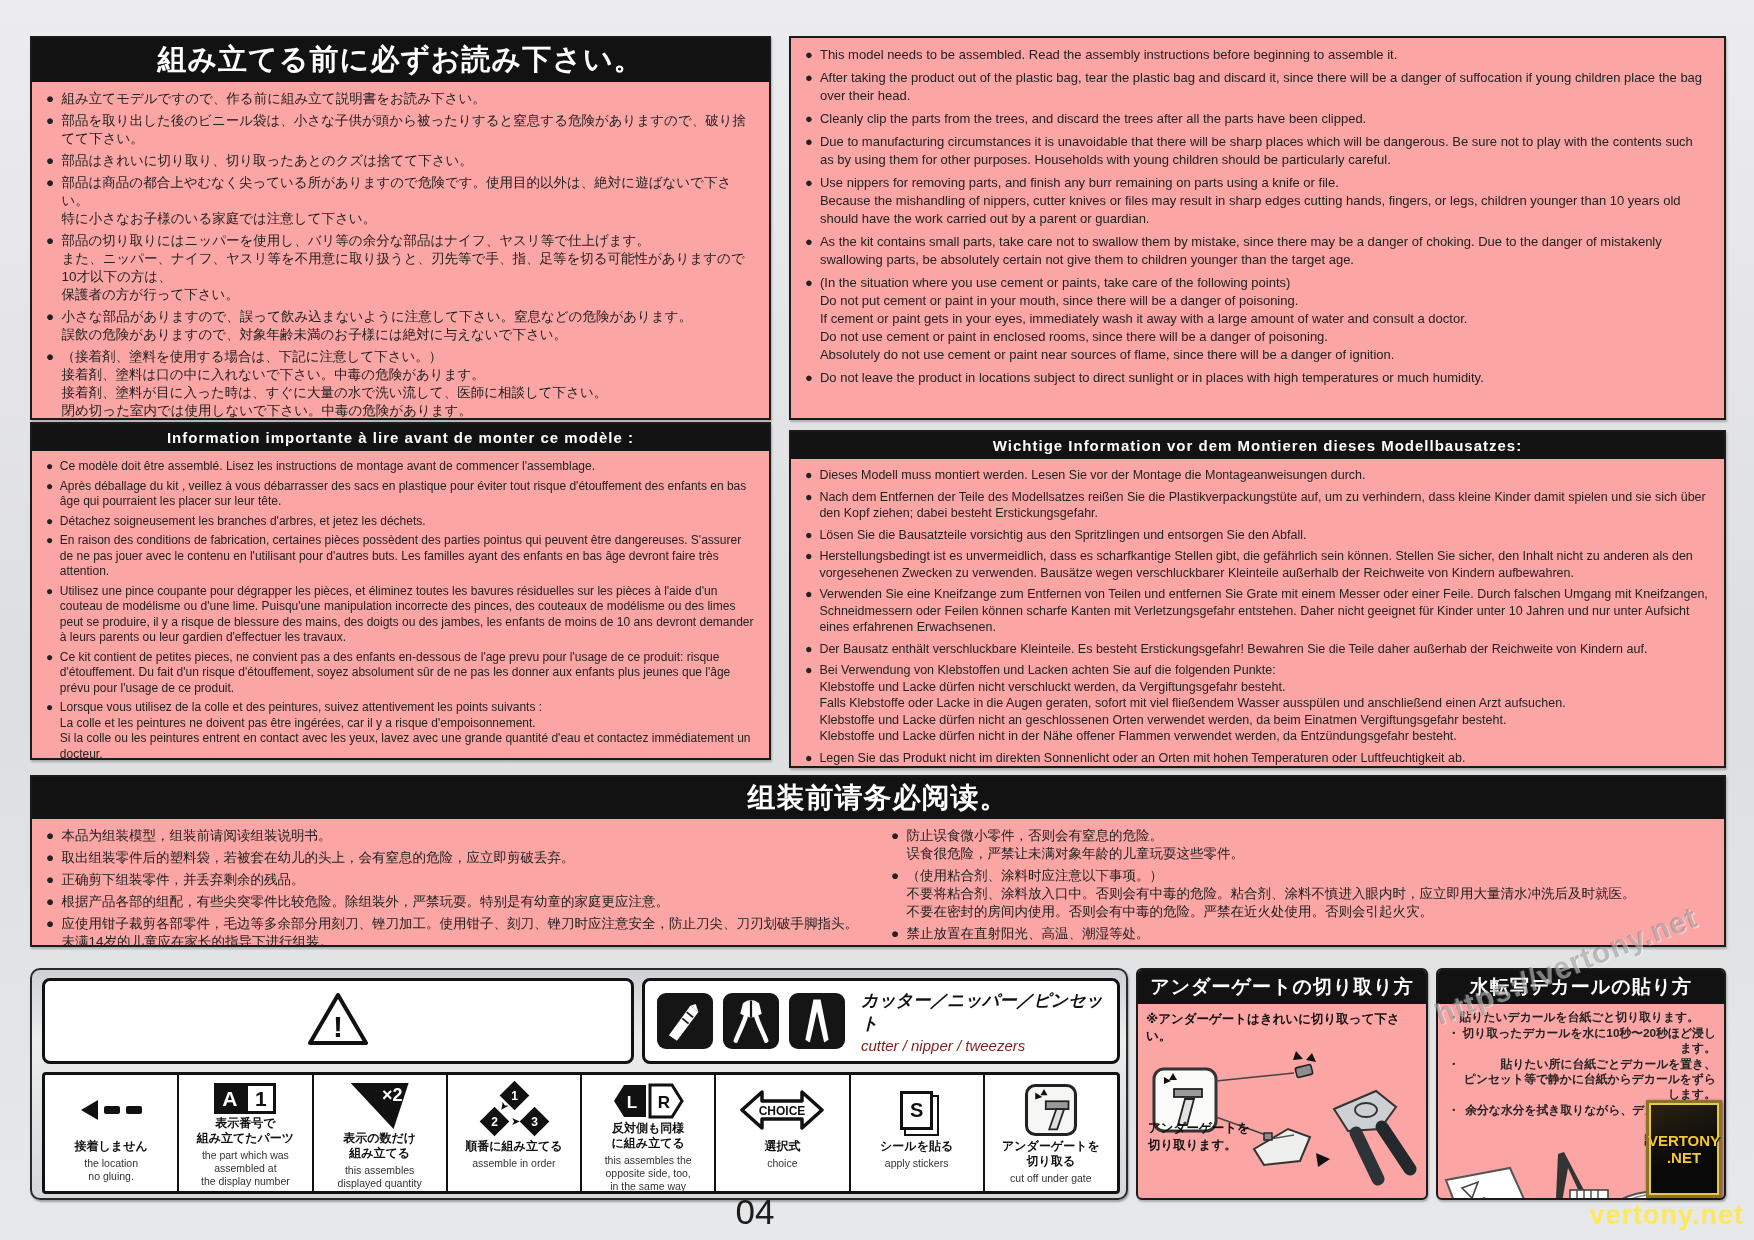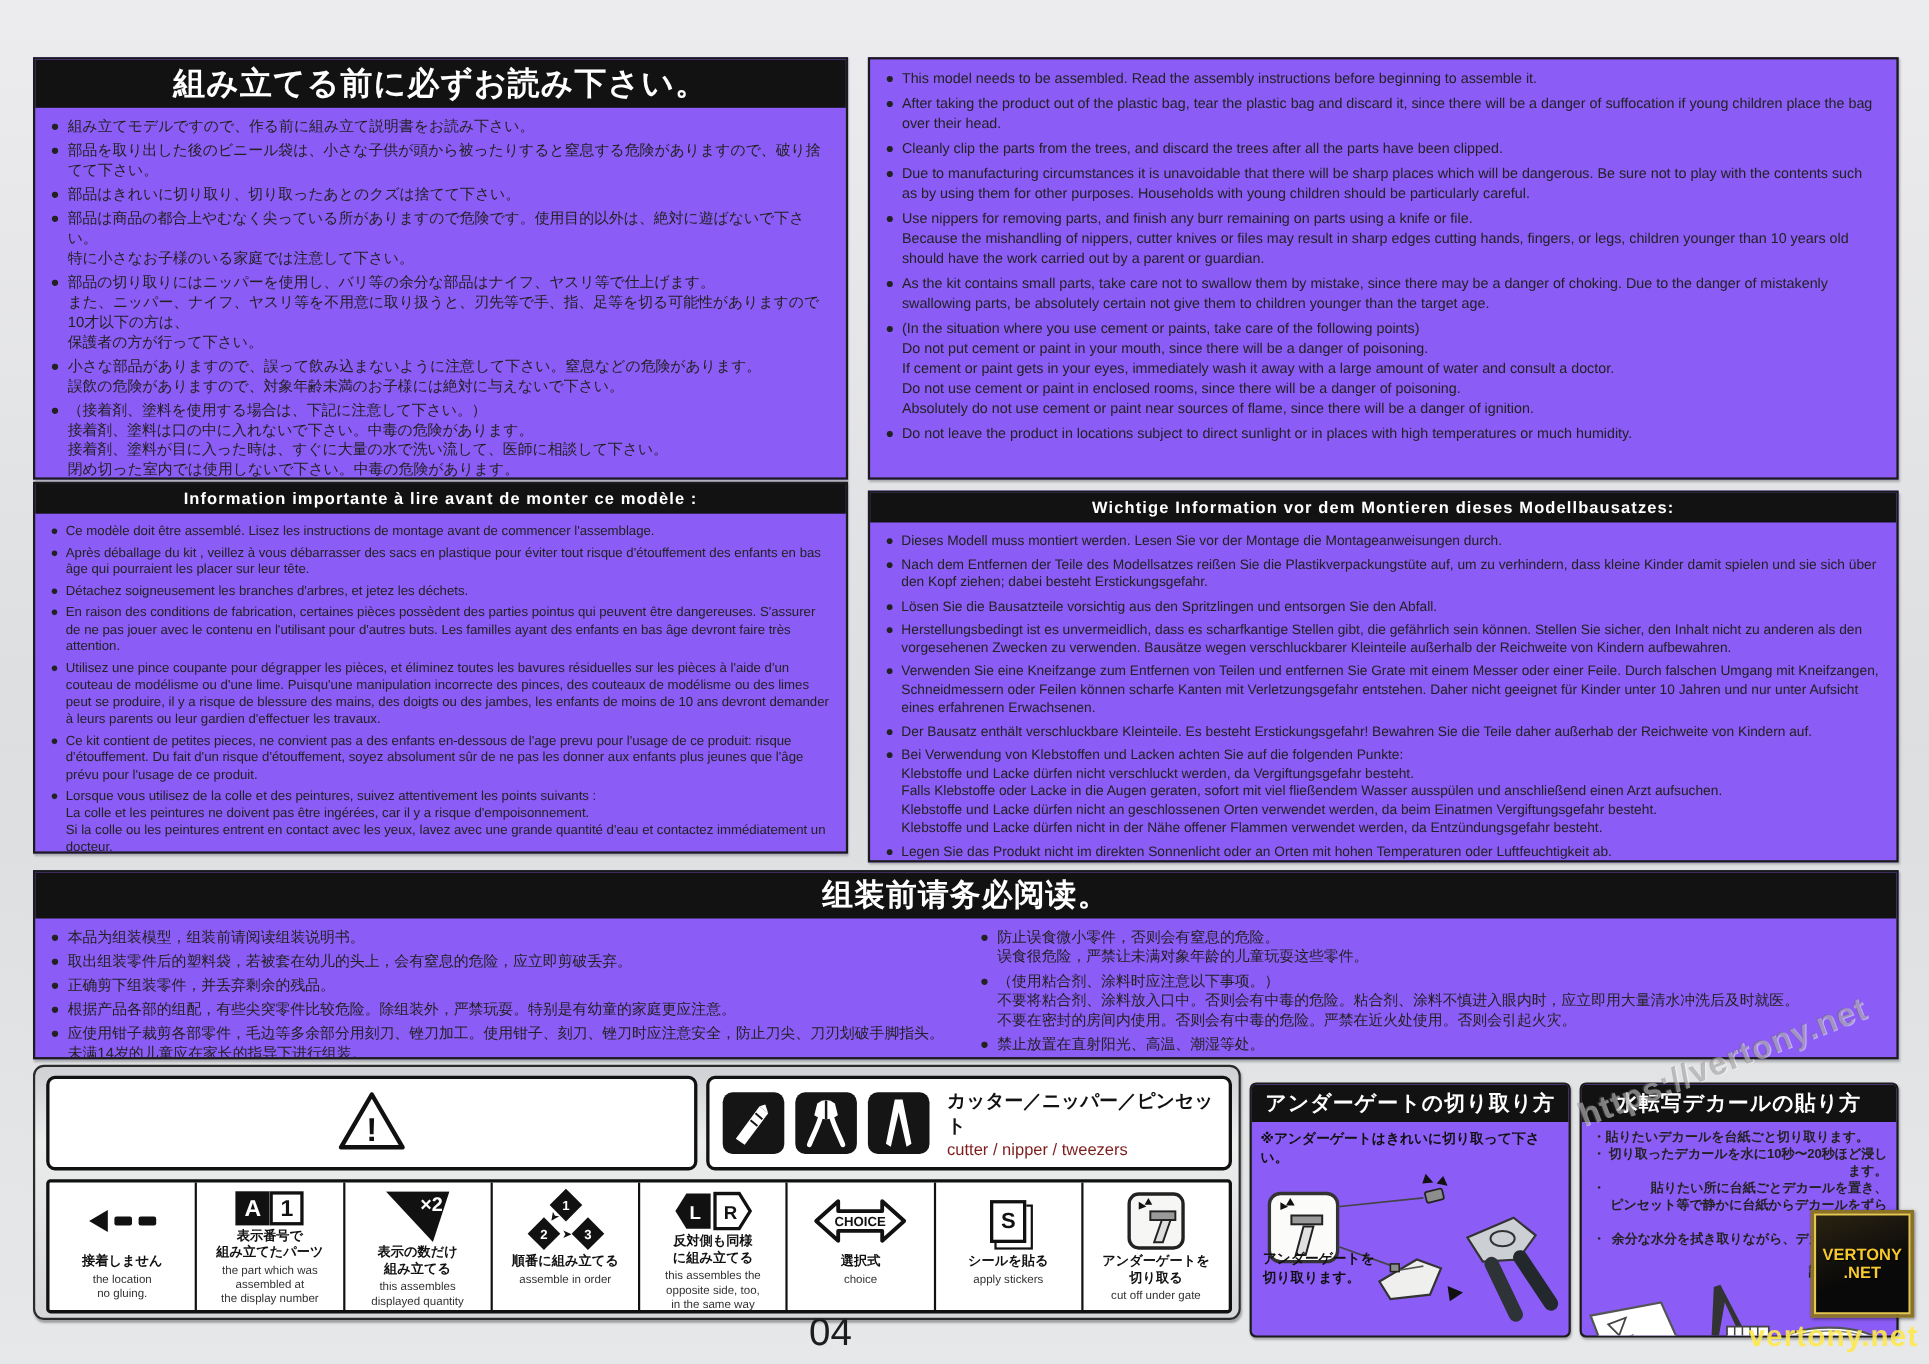--- a/index.html
+++ b/index.html
@@ -1,21 +1,21 @@
 <!DOCTYPE html>
 <html><head>
 <meta charset="utf-8">
 <style>
   html,body{margin:0;padding:0;}
   body{
     width:1754px;height:1240px;position:relative;overflow:hidden;
     background:linear-gradient(180deg,#ececee 0%,#dddee0 55%,#e7e8ea 100%);
     font-family:"Liberation Sans","DejaVu Sans",sans-serif;color:#222;
   }
-  .panel{position:absolute;background:#8b5cf6;border:2px solid #1b1b1b;box-sizing:border-box;overflow:hidden;box-shadow:1px 2px 2px rgba(0,0,0,.25);margin-top:16px;}
+  .panel{position:absolute;background:#fca5a5;border:2px solid #1b1b1b;box-sizing:border-box;overflow:hidden;box-shadow:1px 2px 2px rgba(0,0,0,.25);}
   .bar{background:#121212;color:#fff;font-weight:bold;display:flex;align-items:center;justify-content:center;letter-spacing:1px;}
   .bar-big{height:44px;font-size:29px;}
   .bar-small{height:27px;font-size:15px;}
   .bar-cn{height:42px;font-size:28px;}
   .pbody{padding:8px 14px;}
   .bullet-item{display:flex;align-items:flex-start;}
   .dot{flex:none;width:1.15em;}
   .btext{white-space:pre-line;}
   .jp-list .bullet-item{font-size:13.5px;line-height:18px;margin-bottom:4px;}
   .en-list .bullet-item{font-size:13px;line-height:18px;margin-bottom:5px;}
@@ -27,21 +27,21 @@
 
   
   .prep-outer{position:absolute;left:30px;top:968px;width:1098px;height:232px;
     background:linear-gradient(180deg,#cfd0d3,#eceded 30%,#d6d7d9);
     border:2px solid #2a2a2a;border-radius:10px;box-sizing:border-box;box-shadow:1px 2px 2px rgba(0,0,0,.3);}
   .roundbox{position:absolute;background:#fff;border:3px solid #111;border-radius:8px;box-sizing:border-box;}
   .prep-box{left:10px;top:8px;width:592px;height:86px;display:flex;align-items:center;justify-content:center;gap:14px;}
   .prep-texts{text-align:center;}
   .prep-title{font-size:33px;font-weight:bold;color:#111;letter-spacing:1px;line-height:1.05;}
   .prep-sub{font-size:15px;color:#222;margin-top:2px;}
-  .tools-box{left:610px;top:8px;width:478px;height:86px;display:flex;align-items:center;gap:10px;padding:0 12px;}
+  .tools-box{left:610px;top:8px;width:478px;height:86px;display:flex;align-items:center;gap:10px;padding:0 12px;font-style:italic;}
   .toolsq{flex:none;width:56px;height:56px;background:#151515;border-radius:9px;display:flex;align-items:center;justify-content:center;}
   .tools-labels{margin-left:6px;}
   .tools-jp{font-size:17px;font-weight:bold;color:#111;}
   .tools-en{font-size:15px;color:#7f1d1d;margin-top:2px;}
   .legend-strip{left:10px;top:102px;width:1078px;height:122px;border-radius:4px;display:flex;}
   .cell{flex:1;border-right:2px solid #111;display:flex;flex-direction:column;align-items:center;justify-content:flex-start;padding:8px 4px 4px;box-sizing:border-box;}
   .cell:last-child{border-right:none;}
   .cell .iconzone{height:54px;display:flex;align-items:center;justify-content:center;}
   .lab-jp{font-size:12px;font-weight:bold;text-align:center;line-height:1.25;white-space:pre-line;color:#111;margin-top:2px;}
   .lab-en{font-size:10.5px;text-align:center;line-height:1.25;white-space:pre-line;color:#333;margin-top:3px;}
@@ -64,21 +64,21 @@
 
   
   .mini-note{font-size:12.5px;font-weight:bold;padding:7px 8px 2px;color:#111;}
   .mini-caption{position:absolute;left:10px;top:150px;font-size:12.5px;font-weight:bold;white-space:pre-line;color:#111;}
   .decal-steps{padding:6px 8px 0;}
   .decal-steps .bullet-item{font-size:11.8px;line-height:15px;margin-bottom:1px;font-weight:bold;}
 
   .footer-num{position:absolute;left:695px;top:1192px;width:120px;text-align:center;font-size:35px;color:#1d1d1d;}
   .wm-corner{position:absolute;right:10px;top:1200px;font-size:27px;font-weight:bold;color:#ffe94d;opacity:.9;letter-spacing:1px;}
   .wm-diag{position:absolute;left:1430px;top:1000px;width:300px;transform:rotate(-21deg);transform-origin:left top;font-size:30px;font-weight:bold;color:rgba(110,110,110,.40);letter-spacing:1px;text-shadow:1px 1px 0 rgba(255,255,255,.5);pointer-events:none;}
-  .badge{position:absolute;left:1646px;top:1100px;width:94px;height:98px;background:linear-gradient(160deg,#2c2413 0%,#090909 60%);border:3px solid #8a7326;box-shadow:inset 0 0 0 2px #e6c84e,1px 1px 3px rgba(0,0,0,.5);display:flex;flex-direction:column;align-items:center;justify-content:center;box-sizing:border-box;}
+  .badge{position:absolute;left:1646px;top:1100px;width:76px;height:98px;background:linear-gradient(160deg,#2c2413 0%,#090909 60%);border:3px solid #8a7326;box-shadow:inset 0 0 0 2px #e6c84e,1px 1px 3px rgba(0,0,0,.5);display:flex;flex-direction:column;align-items:center;justify-content:center;box-sizing:border-box;}
   .badge div{font-weight:bold;color:#f6c92e;font-size:15px;line-height:1.15;text-shadow:1px 1px 1px #000;letter-spacing:0;}
 </style>
 </head>
 <body>
 
 <div class="panel" style="left:30px;top:36px;width:741px;height:384px;">
   <div class="bar bar-big">組み立てる前に必ずお読み下さい。</div>
   <div class="pbody jp-list">
       <div class="bullet-item">
         <span class="dot">●</span>

